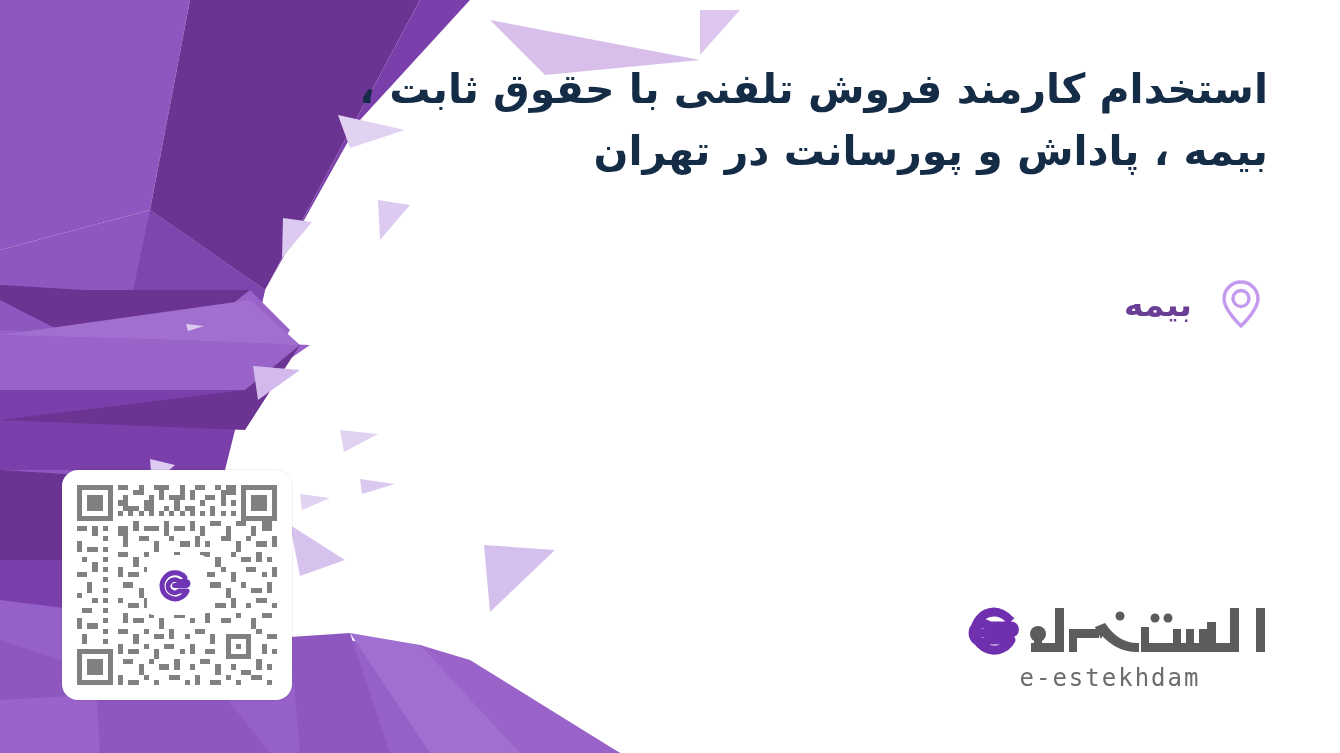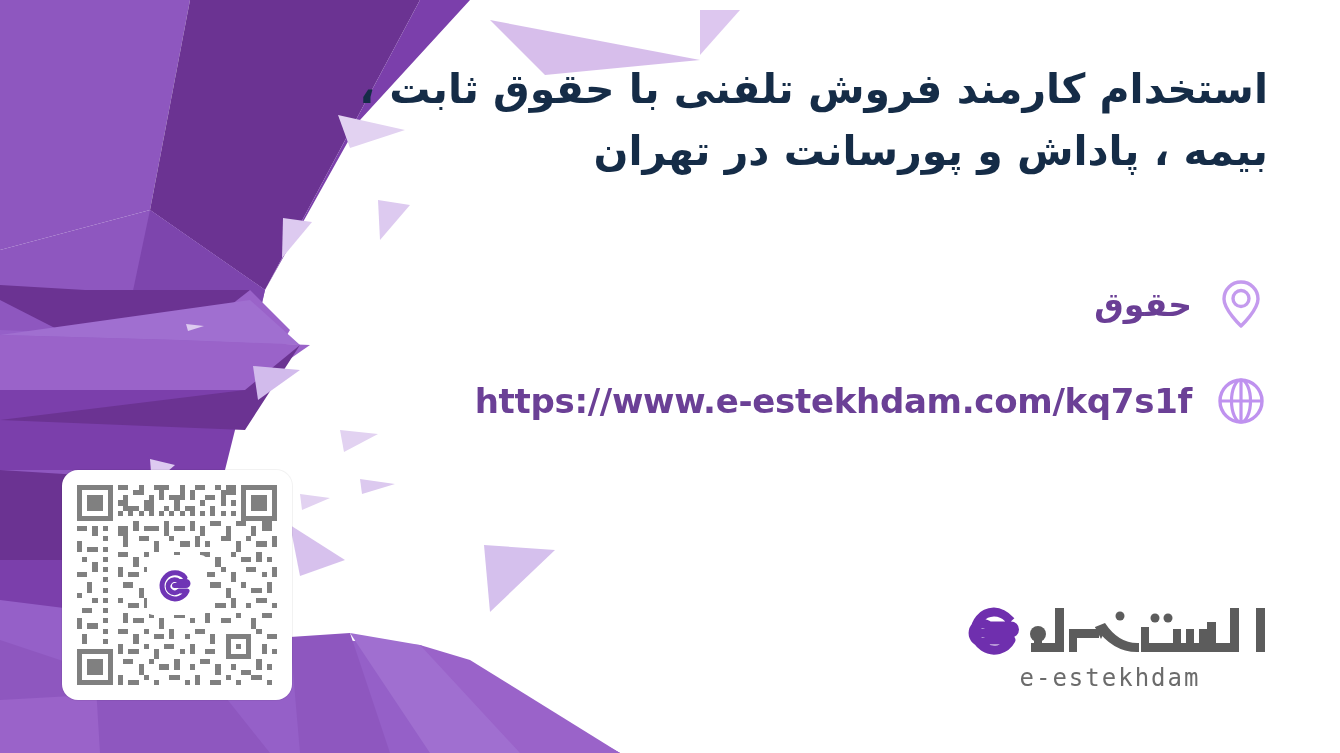--- a/index.html
+++ b/index.html
@@ -202,34 +202,23 @@
 بیمه ، پاداش و پورسانت در تهران</h1>
   </div>
 
   <div class="meta-row location">
     <span class="meta-icon">
       <svg width="50" height="54" viewBox="0 0 50 54" aria-hidden="true">
         <path d="M25 5 C15.6 5 8 12.6 8 22 C8 33 25 49 25 49 C25 49 42 33 42 22 C42 12.6 34.4 5 25 5 Z" fill="none" stroke="#c49aee" stroke-width="3.4" stroke-linejoin="round"></path>
         <circle cx="25" cy="21.5" r="8" fill="none" stroke="#c49aee" stroke-width="3.4"></circle>
       </svg>
     </span>
-    <span class="meta-label">حقوق</span>
+    <span class="meta-label">بیمه</span>
   </div>
 
-  <div class="meta-row website">
-    <span class="meta-icon">
-      <svg width="52" height="52" viewBox="0 0 52 52" aria-hidden="true">
-        <circle cx="26" cy="26" r="21" fill="none" stroke="#bf92ef" stroke-width="3.4"></circle>
-        <ellipse cx="26" cy="26" rx="9.5" ry="21" fill="none" stroke="#bf92ef" stroke-width="3.2"></ellipse>
-        <line x1="5" y1="26" x2="47" y2="26" stroke="#bf92ef" stroke-width="3.2"></line>
-        <line x1="26" y1="5" x2="26" y2="47" stroke="#bf92ef" stroke-width="3.2"></line>
-      </svg>
-    </span>
-    <span class="meta-label url">https://www.e-estekhdam.com/kq7s1f</span>
-  </div>
 
   <div class="qr-wrap">
     <div class="qr-inner">
       <svg width="210" height="210" viewBox="0 0 41 41" shape-rendering="crispEdges" aria-hidden="true">
         <rect width="41" height="41" fill="#ffffff"></rect>
         <g fill="#808080">
 
           <rect x="1" y="1" width="7" height="1"></rect>
             <rect x="1" y="7" width="7" height="1"></rect>
           <rect x="1" y="1" width="1" height="7"></rect>

